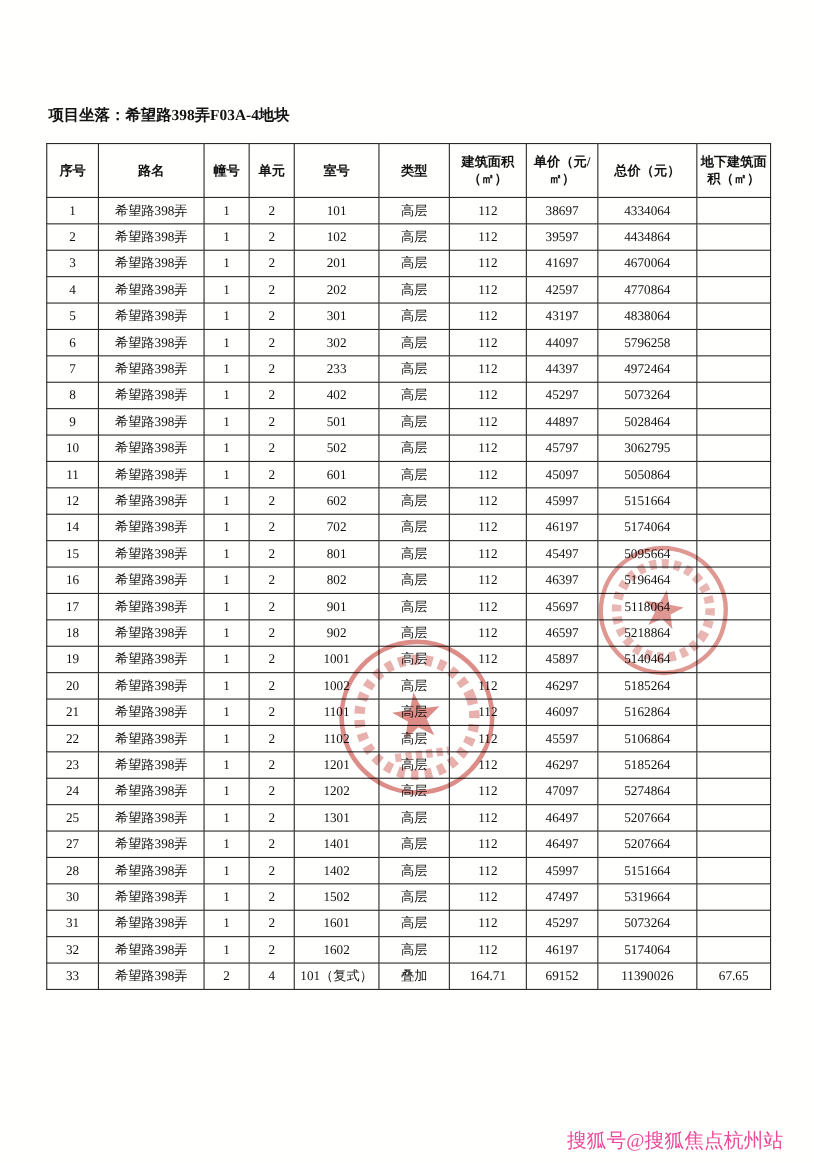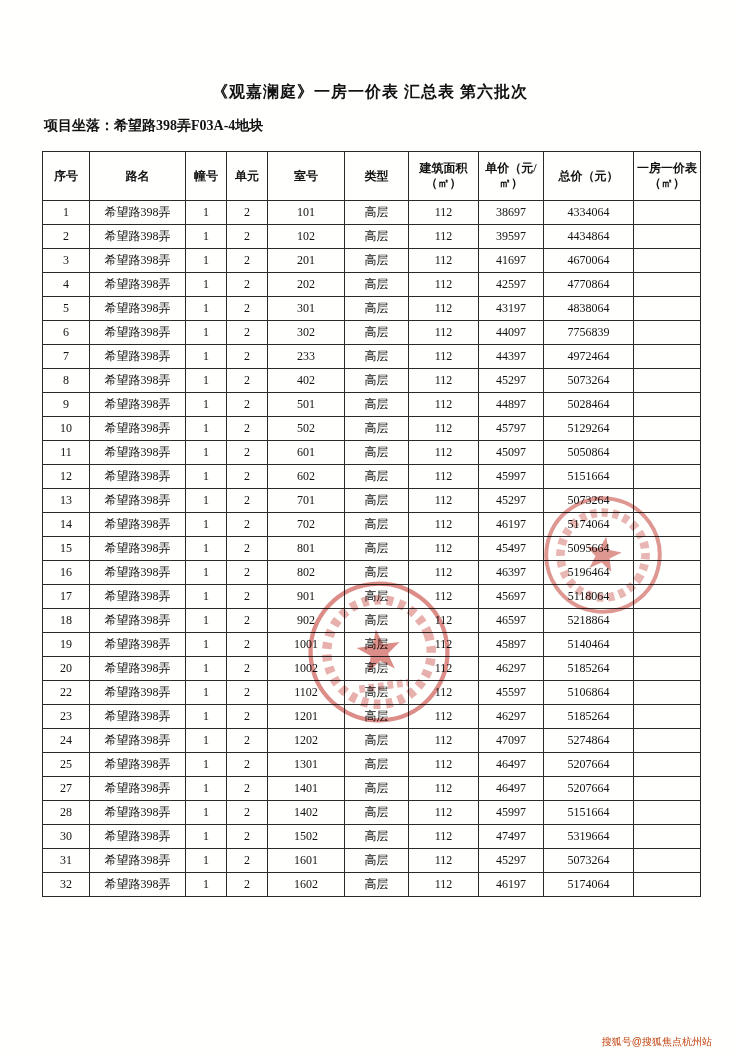--- a/index.html
+++ b/index.html
@@ -53,31 +53,30 @@
     position:absolute;
     mix-blend-mode:multiply;
     pointer-events:none;
   }
   .seal-main{ left:303px; top:576px; width:152px; height:152px; transform:rotate(-8deg); }
   .seal-right{ left:540px; top:492px; width:126px; height:126px; transform:rotate(10deg); }
   .watermark{
     position:absolute;
     right:28px;
     bottom:8px;
-    font-size:10px;
-    color:#c2410c;
-    font-family:Liberation Sans, sans-serif;
+    font-size:18px;
+    color:#ec4899;
+    font-family:Liberation Serif, serif;
   }
 </style>
 </head>
 <body>
 
 <div class="page">
 
-  <div class="doc-title">《观嘉澜庭》一房一价表  汇总表   第六批次</div>
 
   <div class="doc-location">项目坐落：希望路398弄F03A-4地块</div>
 
   <table class="price-table">
     <colgroup>
       <col style="width:47px">
       <col style="width:96px">
       <col style="width:41px">
       <col style="width:41px">
       <col style="width:77px">
@@ -91,21 +90,21 @@
       <tr>
           <th>序号</th>
           <th>路名</th>
           <th>幢号</th>
           <th>单元</th>
           <th>室号</th>
           <th>类型</th>
           <th>建筑面积（㎡）</th>
           <th>单价（元/㎡）</th>
           <th>总价（元）</th>
-          <th>一房一价表（㎡）</th>
+          <th>地下建筑面积（㎡）</th>
         </tr>
     </thead>
     <tbody>
         <tr>
           <td>1</td>
           <td>希望路398弄</td>
           <td>1</td>
           <td>2</td>
           <td>101</td>
           <td>高层</td>
@@ -164,21 +163,21 @@
         </tr>
         <tr>
           <td>6</td>
           <td>希望路398弄</td>
           <td>1</td>
           <td>2</td>
           <td>302</td>
           <td>高层</td>
           <td>112</td>
           <td>44097</td>
-          <td>7756839</td>
+          <td>5796258</td>
           <td></td>
         </tr>
         <tr>
           <td>7</td>
           <td>希望路398弄</td>
           <td>1</td>
           <td>2</td>
           <td>233</td>
           <td>高层</td>
           <td>112</td>
@@ -212,21 +211,21 @@
         </tr>
         <tr>
           <td>10</td>
           <td>希望路398弄</td>
           <td>1</td>
           <td>2</td>
           <td>502</td>
           <td>高层</td>
           <td>112</td>
           <td>45797</td>
-          <td>5129264</td>
+          <td>3062795</td>
           <td></td>
         </tr>
         <tr>
           <td>11</td>
           <td>希望路398弄</td>
           <td>1</td>
           <td>2</td>
           <td>601</td>
           <td>高层</td>
           <td>112</td>
@@ -240,222 +239,234 @@
           <td>1</td>
           <td>2</td>
           <td>602</td>
           <td>高层</td>
           <td>112</td>
           <td>45997</td>
           <td>5151664</td>
           <td></td>
         </tr>
         <tr>
-          <td>13</td>
-          <td>希望路398弄</td>
-          <td>1</td>
-          <td>2</td>
-          <td>701</td>
+          <td>14</td>
+          <td>希望路398弄</td>
+          <td>1</td>
+          <td>2</td>
+          <td>702</td>
+          <td>高层</td>
+          <td>112</td>
+          <td>46197</td>
+          <td>5174064</td>
+          <td></td>
+        </tr>
+        <tr>
+          <td>15</td>
+          <td>希望路398弄</td>
+          <td>1</td>
+          <td>2</td>
+          <td>801</td>
+          <td>高层</td>
+          <td>112</td>
+          <td>45497</td>
+          <td>5095664</td>
+          <td></td>
+        </tr>
+        <tr>
+          <td>16</td>
+          <td>希望路398弄</td>
+          <td>1</td>
+          <td>2</td>
+          <td>802</td>
+          <td>高层</td>
+          <td>112</td>
+          <td>46397</td>
+          <td>5196464</td>
+          <td></td>
+        </tr>
+        <tr>
+          <td>17</td>
+          <td>希望路398弄</td>
+          <td>1</td>
+          <td>2</td>
+          <td>901</td>
+          <td>高层</td>
+          <td>112</td>
+          <td>45697</td>
+          <td>5118064</td>
+          <td></td>
+        </tr>
+        <tr>
+          <td>18</td>
+          <td>希望路398弄</td>
+          <td>1</td>
+          <td>2</td>
+          <td>902</td>
+          <td>高层</td>
+          <td>112</td>
+          <td>46597</td>
+          <td>5218864</td>
+          <td></td>
+        </tr>
+        <tr>
+          <td>19</td>
+          <td>希望路398弄</td>
+          <td>1</td>
+          <td>2</td>
+          <td>1001</td>
+          <td>高层</td>
+          <td>112</td>
+          <td>45897</td>
+          <td>5140464</td>
+          <td></td>
+        </tr>
+        <tr>
+          <td>20</td>
+          <td>希望路398弄</td>
+          <td>1</td>
+          <td>2</td>
+          <td>1002</td>
+          <td>高层</td>
+          <td>112</td>
+          <td>46297</td>
+          <td>5185264</td>
+          <td></td>
+        </tr>
+        <tr>
+          <td>21</td>
+          <td>希望路398弄</td>
+          <td>1</td>
+          <td>2</td>
+          <td>1101</td>
+          <td>高层</td>
+          <td>112</td>
+          <td>46097</td>
+          <td>5162864</td>
+          <td></td>
+        </tr>
+        <tr>
+          <td>22</td>
+          <td>希望路398弄</td>
+          <td>1</td>
+          <td>2</td>
+          <td>1102</td>
+          <td>高层</td>
+          <td>112</td>
+          <td>45597</td>
+          <td>5106864</td>
+          <td></td>
+        </tr>
+        <tr>
+          <td>23</td>
+          <td>希望路398弄</td>
+          <td>1</td>
+          <td>2</td>
+          <td>1201</td>
+          <td>高层</td>
+          <td>112</td>
+          <td>46297</td>
+          <td>5185264</td>
+          <td></td>
+        </tr>
+        <tr>
+          <td>24</td>
+          <td>希望路398弄</td>
+          <td>1</td>
+          <td>2</td>
+          <td>1202</td>
+          <td>高层</td>
+          <td>112</td>
+          <td>47097</td>
+          <td>5274864</td>
+          <td></td>
+        </tr>
+        <tr>
+          <td>25</td>
+          <td>希望路398弄</td>
+          <td>1</td>
+          <td>2</td>
+          <td>1301</td>
+          <td>高层</td>
+          <td>112</td>
+          <td>46497</td>
+          <td>5207664</td>
+          <td></td>
+        </tr>
+        <tr>
+          <td>27</td>
+          <td>希望路398弄</td>
+          <td>1</td>
+          <td>2</td>
+          <td>1401</td>
+          <td>高层</td>
+          <td>112</td>
+          <td>46497</td>
+          <td>5207664</td>
+          <td></td>
+        </tr>
+        <tr>
+          <td>28</td>
+          <td>希望路398弄</td>
+          <td>1</td>
+          <td>2</td>
+          <td>1402</td>
+          <td>高层</td>
+          <td>112</td>
+          <td>45997</td>
+          <td>5151664</td>
+          <td></td>
+        </tr>
+        <tr>
+          <td>30</td>
+          <td>希望路398弄</td>
+          <td>1</td>
+          <td>2</td>
+          <td>1502</td>
+          <td>高层</td>
+          <td>112</td>
+          <td>47497</td>
+          <td>5319664</td>
+          <td></td>
+        </tr>
+        <tr>
+          <td>31</td>
+          <td>希望路398弄</td>
+          <td>1</td>
+          <td>2</td>
+          <td>1601</td>
           <td>高层</td>
           <td>112</td>
           <td>45297</td>
           <td>5073264</td>
           <td></td>
         </tr>
         <tr>
-          <td>14</td>
-          <td>希望路398弄</td>
-          <td>1</td>
-          <td>2</td>
-          <td>702</td>
+          <td>32</td>
+          <td>希望路398弄</td>
+          <td>1</td>
+          <td>2</td>
+          <td>1602</td>
           <td>高层</td>
           <td>112</td>
           <td>46197</td>
           <td>5174064</td>
           <td></td>
         </tr>
         <tr>
-          <td>15</td>
-          <td>希望路398弄</td>
-          <td>1</td>
-          <td>2</td>
-          <td>801</td>
-          <td>高层</td>
-          <td>112</td>
-          <td>45497</td>
-          <td>5095664</td>
-          <td></td>
-        </tr>
-        <tr>
-          <td>16</td>
-          <td>希望路398弄</td>
-          <td>1</td>
-          <td>2</td>
-          <td>802</td>
-          <td>高层</td>
-          <td>112</td>
-          <td>46397</td>
-          <td>5196464</td>
-          <td></td>
-        </tr>
-        <tr>
-          <td>17</td>
-          <td>希望路398弄</td>
-          <td>1</td>
-          <td>2</td>
-          <td>901</td>
-          <td>高层</td>
-          <td>112</td>
-          <td>45697</td>
-          <td>5118064</td>
-          <td></td>
-        </tr>
-        <tr>
-          <td>18</td>
-          <td>希望路398弄</td>
-          <td>1</td>
-          <td>2</td>
-          <td>902</td>
-          <td>高层</td>
-          <td>112</td>
-          <td>46597</td>
-          <td>5218864</td>
-          <td></td>
-        </tr>
-        <tr>
-          <td>19</td>
-          <td>希望路398弄</td>
-          <td>1</td>
-          <td>2</td>
-          <td>1001</td>
-          <td>高层</td>
-          <td>112</td>
-          <td>45897</td>
-          <td>5140464</td>
-          <td></td>
-        </tr>
-        <tr>
-          <td>20</td>
-          <td>希望路398弄</td>
-          <td>1</td>
-          <td>2</td>
-          <td>1002</td>
-          <td>高层</td>
-          <td>112</td>
-          <td>46297</td>
-          <td>5185264</td>
-          <td></td>
-        </tr>
-        <tr>
-          <td>22</td>
-          <td>希望路398弄</td>
-          <td>1</td>
-          <td>2</td>
-          <td>1102</td>
-          <td>高层</td>
-          <td>112</td>
-          <td>45597</td>
-          <td>5106864</td>
-          <td></td>
-        </tr>
-        <tr>
-          <td>23</td>
-          <td>希望路398弄</td>
-          <td>1</td>
-          <td>2</td>
-          <td>1201</td>
-          <td>高层</td>
-          <td>112</td>
-          <td>46297</td>
-          <td>5185264</td>
-          <td></td>
-        </tr>
-        <tr>
-          <td>24</td>
-          <td>希望路398弄</td>
-          <td>1</td>
-          <td>2</td>
-          <td>1202</td>
-          <td>高层</td>
-          <td>112</td>
-          <td>47097</td>
-          <td>5274864</td>
-          <td></td>
-        </tr>
-        <tr>
-          <td>25</td>
-          <td>希望路398弄</td>
-          <td>1</td>
-          <td>2</td>
-          <td>1301</td>
-          <td>高层</td>
-          <td>112</td>
-          <td>46497</td>
-          <td>5207664</td>
-          <td></td>
-        </tr>
-        <tr>
-          <td>27</td>
-          <td>希望路398弄</td>
-          <td>1</td>
-          <td>2</td>
-          <td>1401</td>
-          <td>高层</td>
-          <td>112</td>
-          <td>46497</td>
-          <td>5207664</td>
-          <td></td>
-        </tr>
-        <tr>
-          <td>28</td>
-          <td>希望路398弄</td>
-          <td>1</td>
-          <td>2</td>
-          <td>1402</td>
-          <td>高层</td>
-          <td>112</td>
-          <td>45997</td>
-          <td>5151664</td>
-          <td></td>
-        </tr>
-        <tr>
-          <td>30</td>
-          <td>希望路398弄</td>
-          <td>1</td>
-          <td>2</td>
-          <td>1502</td>
-          <td>高层</td>
-          <td>112</td>
-          <td>47497</td>
-          <td>5319664</td>
-          <td></td>
-        </tr>
-        <tr>
-          <td>31</td>
-          <td>希望路398弄</td>
-          <td>1</td>
-          <td>2</td>
-          <td>1601</td>
-          <td>高层</td>
-          <td>112</td>
-          <td>45297</td>
-          <td>5073264</td>
-          <td></td>
-        </tr>
-        <tr>
-          <td>32</td>
-          <td>希望路398弄</td>
-          <td>1</td>
-          <td>2</td>
-          <td>1602</td>
-          <td>高层</td>
-          <td>112</td>
-          <td>46197</td>
-          <td>5174064</td>
-          <td></td>
+          <td>33</td>
+          <td>希望路398弄</td>
+          <td>2</td>
+          <td>4</td>
+          <td>101（复式）</td>
+          <td>叠加</td>
+          <td>164.71</td>
+          <td>69152</td>
+          <td>11390026</td>
+          <td>67.65</td>
         </tr>
       </tbody>
   </table>
 
   <svg class="seal seal-main" viewBox="-80 -80 160 160">
     <circle r="72" fill="none" stroke="#c03028" stroke-width="4.5" opacity="0.55"></circle>
     <circle r="55" fill="none" stroke="#c03028" stroke-width="10" stroke-dasharray="7 6" opacity="0.38" transform="rotate(-12)"></circle>
     <polygon points="0,-24 5.64,-7.77 22.8,-7.4 9.13,2.97 14.1,19.4 0,9.6 -14.1,19.4 -9.13,2.97 -22.8,-7.4 -5.64,-7.77" fill="#c03028" opacity="0.55"></polygon>
     <line x1="-26" y1="36" x2="26" y2="36" stroke="#c03028" stroke-width="8" stroke-dasharray="6 4" opacity="0.35"></line>
   </svg>

